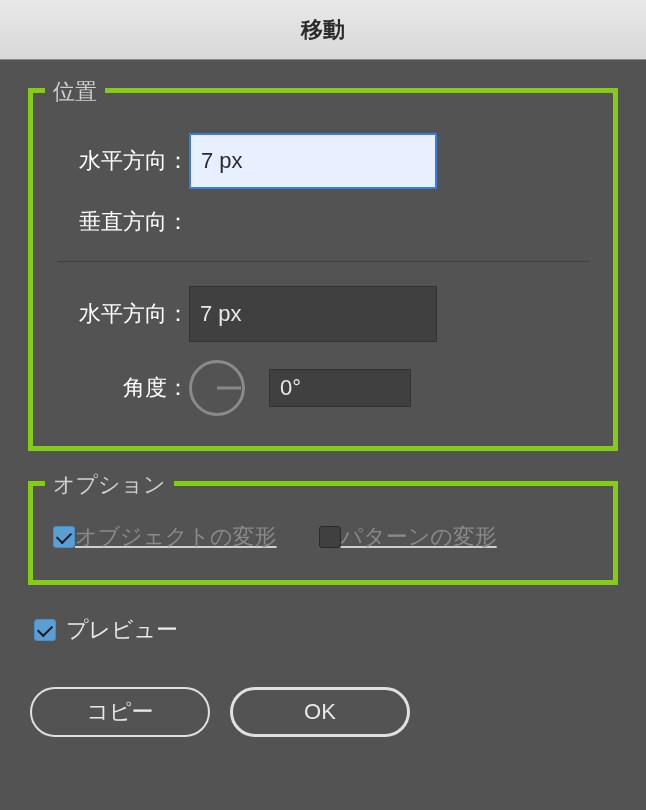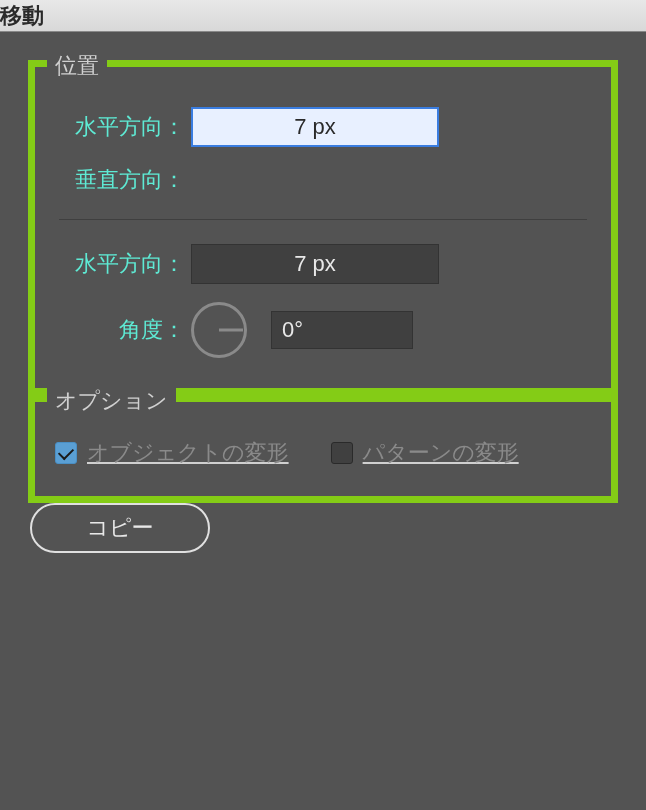--- a/index.html
+++ b/index.html
@@ -9,37 +9,38 @@
     }
     body {
       width: 646px;
       height: 810px;
       background: #535353;
       font-family: -apple-system, BlinkMacSystemFont, "Hiragino Sans", "Hiragino Kaku Gothic ProN", sans-serif;
       color: #d0d0d0;
       overflow: hidden;
     }
     .titlebar {
-      height: 32px;
+      height: 60px;
       background: linear-gradient(to bottom, #e8e8e8, #d8d8d8);
       border-bottom: 1px solid #888;
       display: flex;
       align-items: center;
-      justify-content: flex-start;
+      justify-content: center;
       color: #2a2a2a;
       font-weight: 600;
       font-size: 22px;
     }
     .content {
       padding: 28px 28px 20px 28px;
     }
     .fieldset {
-      border: 7px solid #84cc16;
+      border: 5px solid #84cc16;
       position: relative;
       padding: 32px 24px 28px 24px;
+      margin-bottom: 30px;
     }
     .fieldset-legend {
       position: absolute;
       top: -16px;
       left: 12px;
       background: #535353;
       padding: 0 8px;
       font-size: 22px;
       color: #d0d0d0;
     }
@@ -48,33 +49,31 @@
       align-items: center;
       margin-bottom: 18px;
     }
     .row:last-child {
       margin-bottom: 0;
     }
     .label {
       width: 132px;
       text-align: right;
       font-size: 22px;
-      color: #5eead4;
-      padding-right: 6px;
+      color: #ffffff;
     }
     .input-field {
       width: 248px;
-      height: 40px;
+      height: 56px;
       background: #404040;
       border: 1px solid #333;
       color: #e8e8e8;
       font-size: 22px;
-      padding: 4px 0;
+      padding: 4px 10px;
       outline: none;
-      text-align: center;
     }
     .input-field.focused {
       background: #e8f0ff;
       border: 2px solid #3a7de0;
       color: #2a2a2a;
     }
     .divider {
       height: 1px;
       background: #3f3f3f;
       margin: 24px 0 24px 0;
@@ -108,21 +107,21 @@
       outline: none;
     }
     .checkbox-row {
       display: flex;
       align-items: center;
       gap: 42px;
     }
     .checkbox-item {
       display: flex;
       align-items: center;
-      gap: 10px;
+      gap: 0;
     }
     .checkbox {
       width: 22px;
       height: 22px;
       border: 1px solid #2a2a2a;
       background: #404040;
       border-radius: 3px;
       display: flex;
       align-items: center;
       justify-content: center;
@@ -235,18 +234,23 @@
         <div class="checkbox checked"></div>
         <span class="checkbox-label">オブジェクトの変形</span>
       </div>
       <div class="checkbox-item">
         <div class="checkbox"></div>
         <span class="checkbox-label">パターンの変形</span>
       </div>
     </div>
   </div>
 
+  <div class="preview-row">
+    <div class="checkbox checked"></div>
+    <span class="checkbox-label active">プレビュー</span>
+  </div>
 
   <div class="button-row">
     <button class="btn btn-copy">コピー</button>
+    <button class="btn btn-ok">OK</button>
   </div>
 
 </div>
 
 </body></html>

